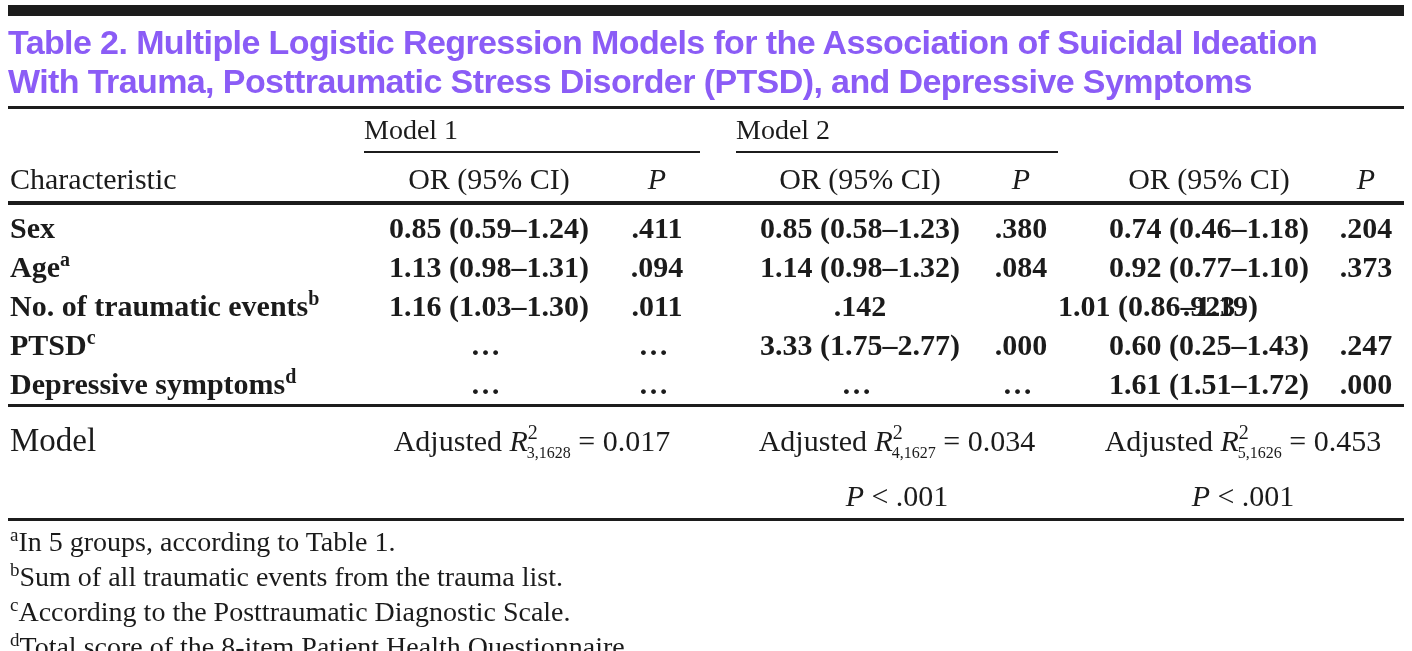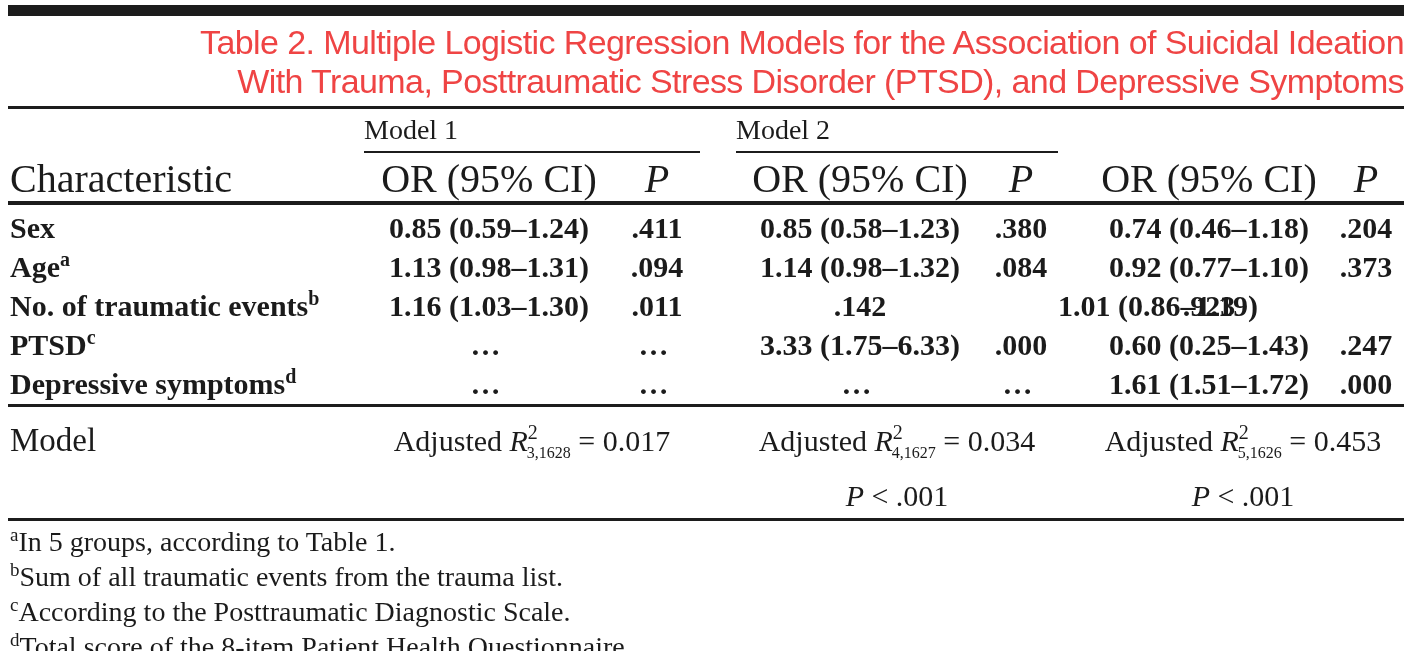--- a/index.html
+++ b/index.html
@@ -12,26 +12,25 @@
   }
   .page { width: 1412px; height: 651px; padding: 0 8px; position: relative; }
 
   .top-bar {
     margin-top: 5px; height: 11px;
     background: #1c1c1c;
   }
   .title {
     margin-top: 7px;
     font-family: "Liberation Sans", "DejaVu Sans", sans-serif;
-    font-weight: 400;
+    font-weight: 700;
     font-size: 34px;
     line-height: 39px;
     letter-spacing: -0.6px;
-    color: #ef4444;
-    text-align: right;
+    color: #8b5cf6;
   }
   .rule { background: #1c1c1c; }
   .rule.title-rule { height: 3px; margin-top: 5px; }
   .rule.head-rule  { height: 4px; }
   .rule.mid-rule   { height: 3px; }
 
   .grid {
     display: grid;
     grid-template-columns: 356px 250px 86px 36px 248px 74px 28px 246px 68px;
     align-items: end;
@@ -41,21 +40,21 @@
     text-align: left;
     font-size: 28px;
     line-height: 40px;
     border-bottom: 2px solid #1c1c1c;
     padding-bottom: 1px;
   }
   .g1 { grid-column: 2 / span 2; }
   .g2 { grid-column: 5 / span 2; }
   .g3 { grid-column: 8 / span 2; }
 
-  .subhead-row { height: 48px; font-size: 40px; line-height: 44px; }
+  .subhead-row { height: 48px; font-size: 30px; line-height: 44px; }
   .cell.char { text-align: left; padding-left: 2px; }
   .cell.or   { text-align: center; }
   .cell.p    { text-align: center; }
   .italic { font-style: italic; }
 
   .body-rows { margin-top: 4px; }
   .row { height: 39px; font-size: 30px; line-height: 37px; align-items: baseline; }
   .row .cell { white-space: nowrap; font-weight: bold; }
   .b { font-weight: 700; }
   sup.fn-mark { font-size: 20px; line-height: 0; vertical-align: super; }
@@ -142,21 +141,21 @@
       <div></div>
       <div class="cell or">1.01 (0.86–1.19)</div>
       <div class="cell p">.923</div>
     </div>
 
     <div class="grid row">
       <div class="cell char"><span>PTSD</span><sup class="fn-mark">c</sup></div>
       <div class="cell or ellipsis">…</div>
       <div class="cell p ellipsis">…</div>
       <div></div>
-      <div class="cell or b">3.33 (1.75–6.33)</div>
+      <div class="cell or b">3.33 (1.75–2.77)</div>
       <div class="cell p b">.000</div>
       <div></div>
       <div class="cell or">0.60 (0.25–1.43)</div>
       <div class="cell p">.247</div>
     </div>
 
     <div class="grid row">
       <div class="cell char"><span>Depressive symptoms</span><sup class="fn-mark">d</sup></div>
       <div class="cell or ellipsis">…</div>
       <div class="cell p ellipsis">…</div>

